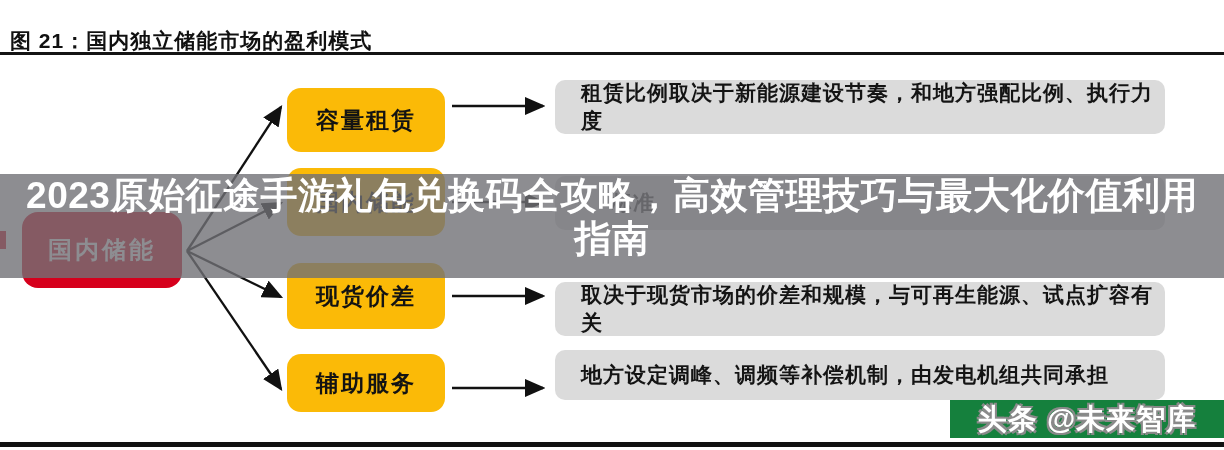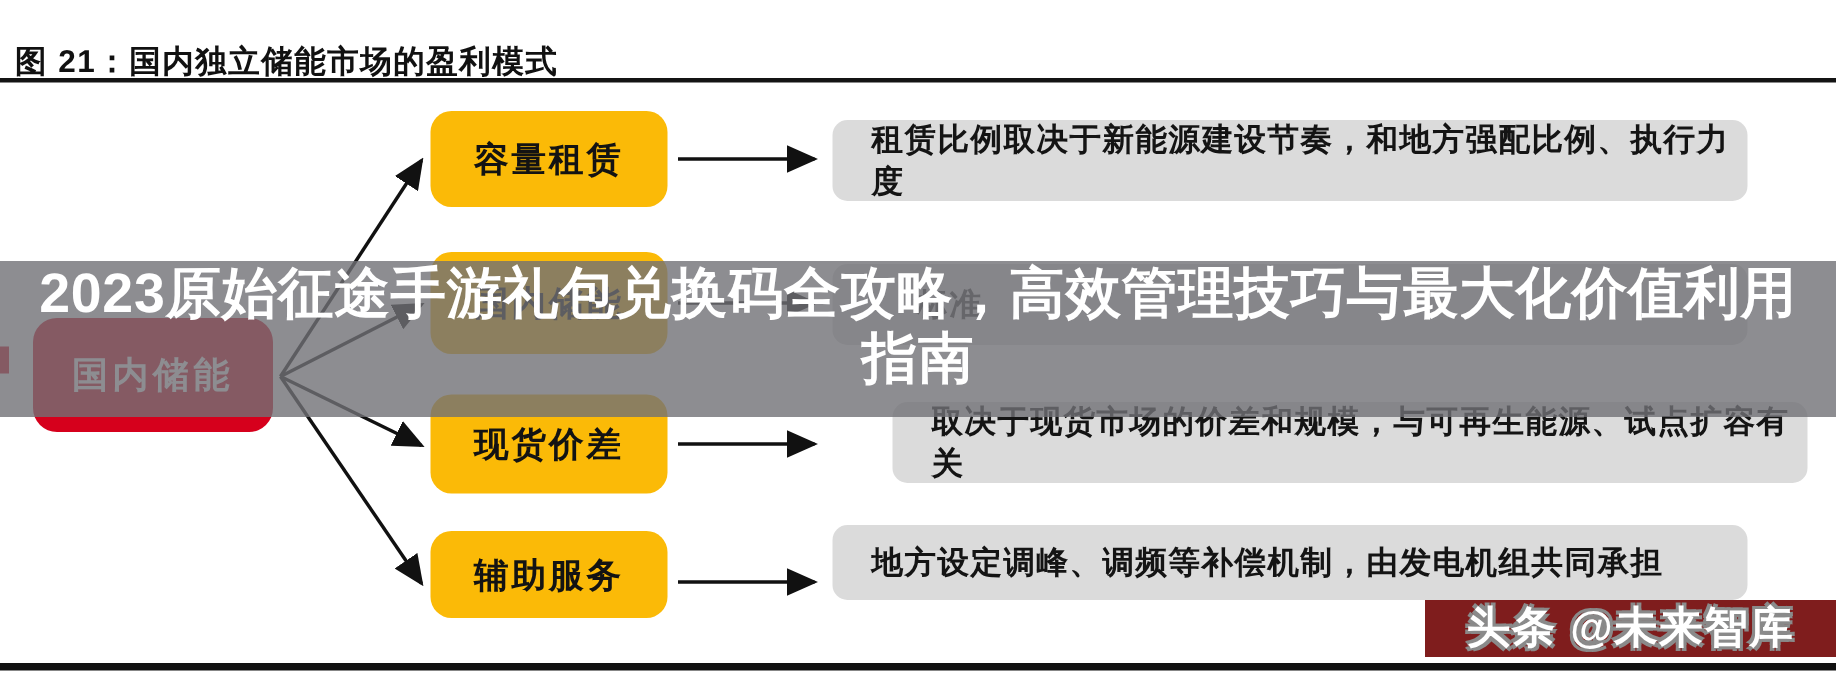--- a/index.html
+++ b/index.html
@@ -22,51 +22,51 @@
     display:flex;align-items:center;justify-content:center;}
   .root{
     left:22px;top:212px;width:160px;height:76px;
     background:#D6001C;border-radius:16px;
     color:#ffffff;font-size:24px;font-weight:700;letter-spacing:3px;font-family:Liberation Serif, serif;
   }
   .node{
     left:287px;width:158px;background:#FBBA07;border-radius:14px;
     color:#131313;font-size:23px;font-weight:700;letter-spacing:2px;
   }
-  .n0{top:74px;height:64px;}
+  .n0{top:88px;height:64px;}
   .n1{top:168px;height:68px;}
   .n2{top:263px;height:66px;}
   .n3{top:354px;height:58px;}
   .desc{
     left:555px;width:610px;background:#DBDBDB;border-radius:10px;
     color:#141414;font-size:21px;font-weight:700;letter-spacing:1px;
     justify-content:flex-start;padding:0 4px 0 26px;
   }
   .d0{top:80px;height:54px;}
   .d1{top:176px;height:54px;padding-left:56px;color:#3c3c3c;}
-  .d2{top:268px;height:54px;margin-left:40px;}
+  .d2{top:282px;height:54px;}
   .d3{top:350px;height:50px;}
   .edge-artifact{
     position:absolute;left:0;top:231px;width:6px;height:18px;background:#D6001C;z-index:2;
   }
   
   .overlay-band{
     position:absolute;left:0;top:174px;width:1224px;height:104px;
     background:rgba(113,113,118,0.80);z-index:5;
     display:flex;align-items:flex-start;justify-content:center;
   }
   .overlay-text{
     width:100%;padding:0 22px;box-sizing:border-box;
     text-align:center;color:#ffffff;
     font-size:37px;line-height:43px;font-weight:800;letter-spacing:0.5px;
   }
   
   .watermark{
     position:absolute;left:950px;top:400px;width:274px;height:38px;z-index:6;
-    background:#7f1d1d;display:flex;align-items:center;justify-content:center;
+    background:#15803d;display:flex;justify-content:center;
   }
   .watermark-text{
     color:#ffffff;font-size:29px;font-weight:700;letter-spacing:1px;
     text-shadow:-2px -2px 0 #8a8a8a,2px -2px 0 #8a8a8a,-2px 2px 0 #8a8a8a,2px 2px 0 #8a8a8a;
   }
   
   .bottom-rule{
     position:absolute;left:0;top:442px;width:1224px;height:5px;background:#111;z-index:4;
   }
 </style>

